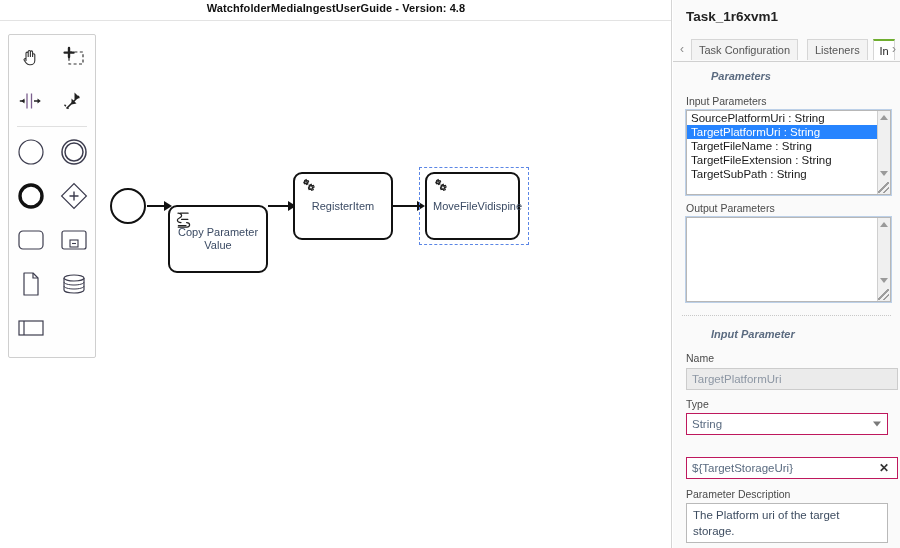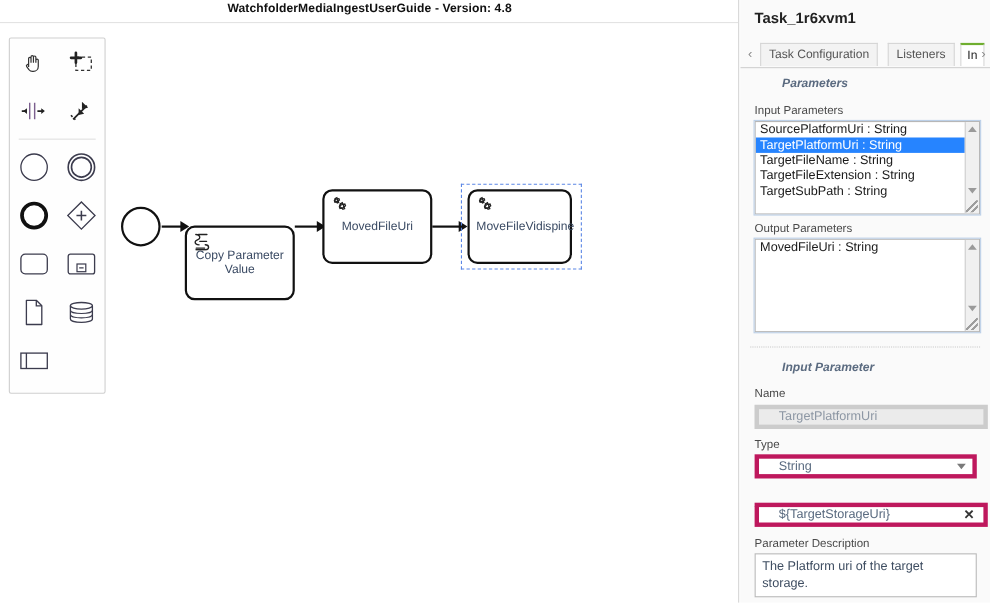--- a/index.html
+++ b/index.html
@@ -160,24 +160,24 @@
       linear-gradient(135deg, transparent 45%, #9d9d9d 45%, #9d9d9d 55%, transparent 55%),
       linear-gradient(135deg, transparent 70%, #9d9d9d 70%, #9d9d9d 80%, transparent 80%);
   }
   .dotted-sep {
     position: absolute; left: 9px; width: 209px; height: 0;
     border-top: 1px dotted #c8c8c8;
   }
   .txt-input {
     position: absolute; left: 13px;
     background: #ffffff;
-    border: 4px solid #be185d;
+    border: 1px solid #be185d;
     font-size: 11.5px; color: #5a6b80;
     display: flex; align-items: center;
-    padding: 0 18px;
+    padding: 0 5px;
   }
   .txt-input.disabled { background: #ebebeb; color: #8d97a4; border-color: #cccccc; }
   .sel-caret {
     position: absolute; right: 6px; top: 50%; transform: translateY(-50%);
     width: 0; height: 0;
     border-left: 4px solid transparent; border-right: 4px solid transparent;
     border-top: 5px solid #7a7a7a;
   }
   .clear-x {
     position: absolute; right: 8px; top: 50%; transform: translateY(-50%);
@@ -326,21 +326,21 @@
         <span class="task-icon">
           <svg width="18" height="18" viewBox="0 0 18 18">
             <g fill="none" stroke="#222" stroke-width="1.15">
               <path d="M6.2 1.6l.5 1.3 1.4-.3.5 1.3-1.2.8.5 1.3-1.3.5-.8-1.2-1.3.5-.5-1.3 1.2-.8-.5-1.3z"></path>
               <circle cx="5.6" cy="4.2" r="1.5"></circle>
               <path d="M11.2 6.3l.6 1.6 1.7-.4.6 1.6-1.4 1 .6 1.6-1.6.6-1-1.4-1.6.6-.6-1.6 1.4-1-.6-1.6z"></path>
               <circle cx="10.6" cy="9.5" r="1.9"></circle>
             </g>
           </svg>
         </span>
-        <span class="task-label">MovedFileUri</span>
+        <span class="task-label">RegisterItem</span>
       </div>
     </div>
     <div class="flow" style="left:393px; top:205px; width:27px;"></div>
     <div class="arrow-head" style="left:417px; top:201px;"></div>
 
     <div class="sel-outline" style="left:419px; top:167px; width:110px; height:78px;"></div>
     <div class="node" style="left:425px; top:172px; width:95px; height:68px;">
       <div class="task-box" style="width:100%; height:100%; position:relative;text-align:center;">
         <span class="task-icon">
           <svg width="18" height="18" viewBox="0 0 18 18">
@@ -397,21 +397,20 @@
       <div class="lb-item">TargetSubPath : String</div>
       <div class="lb-scroll">
         <div class="lb-arrow up"></div>
         <div class="lb-arrow dn"></div>
       </div>
       <div class="grip"></div>
     </div>
 
     <div class="field-label" style="top:202px;">Output Parameters</div>
     <div class="listbox" style="top:217px; width:205px; height:85px;">
-      <div class="lb-item">MovedFileUri : String</div>
       <div class="lb-scroll">
         <div class="lb-arrow up"></div>
         <div class="lb-arrow dn"></div>
       </div>
       <div class="grip"></div>
     </div>
 
     <div class="dotted-sep" style="top:315px;"></div>
 
     <div class="group-head" style="top:328px;">Input Parameter</div>

